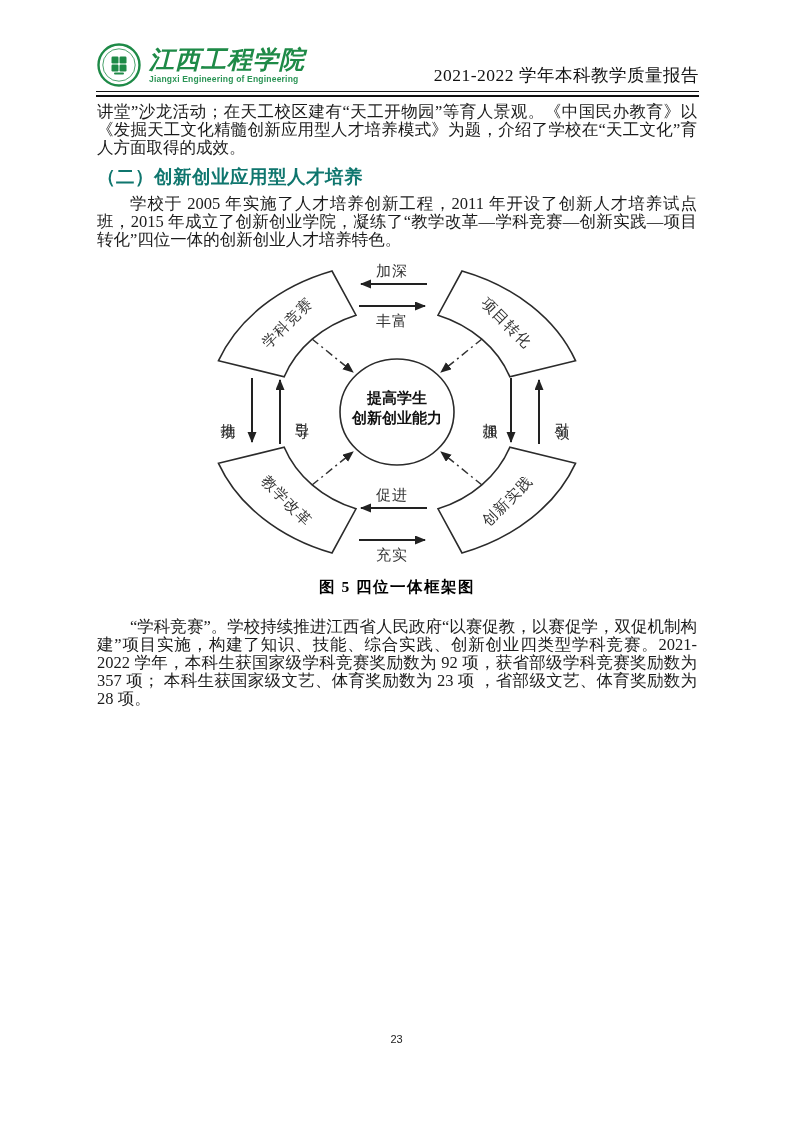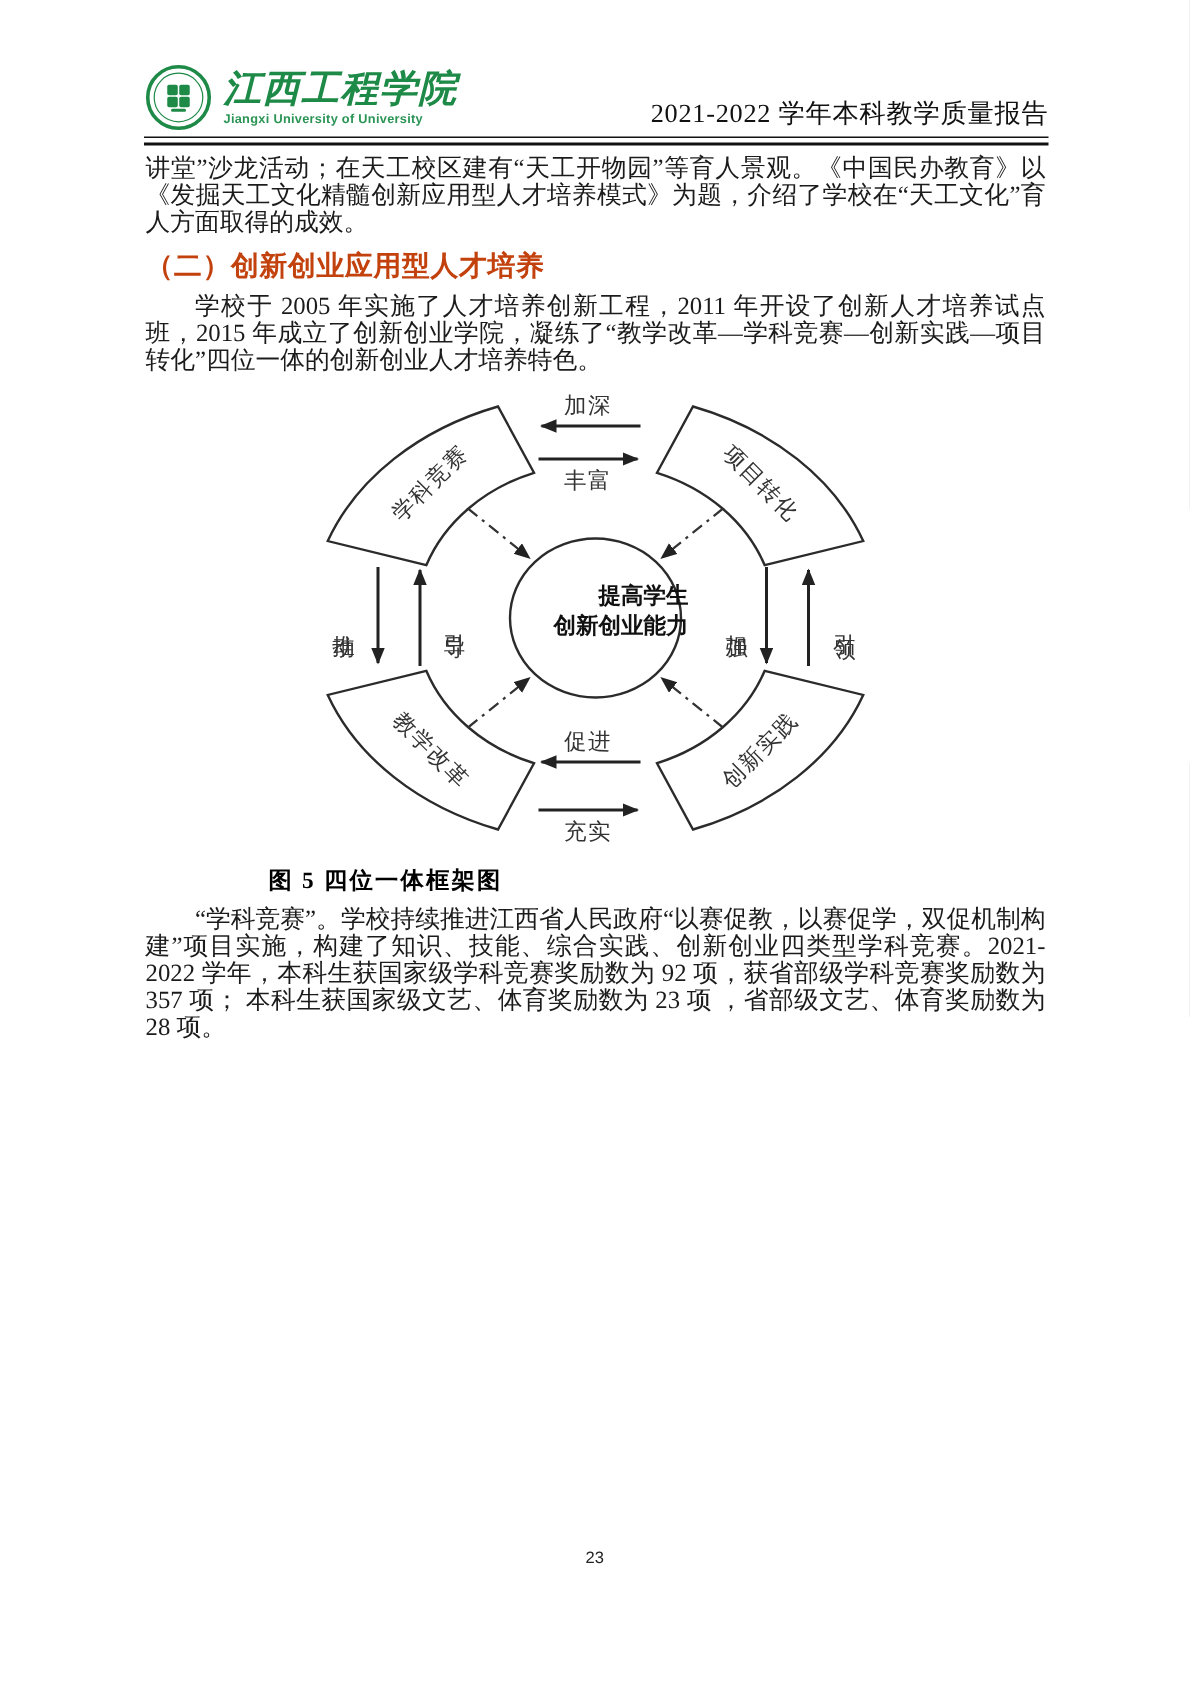--- a/index.html
+++ b/index.html
@@ -19,37 +19,37 @@
   .uni-en{font-size:8.5px;font-weight:bold;color:#2a9455;margin-top:3px;
           font-family:"Liberation Sans","DejaVu Sans",sans-serif;letter-spacing:.2px;}
   .report-title{font-size:17.5px;color:#111;padding-bottom:1px;letter-spacing:.5px;}
   .header-rule{position:absolute;top:91px;left:96px;width:603px;height:3px;
                border-top:1.5px solid #111;border-bottom:2.5px solid #111;}
   
   .content{position:absolute;top:103px;left:97px;width:600px;}
   p.body{font-size:16.5px;line-height:18px;text-align:justify;margin:0;}
   p.indent{text-indent:2em;}
   h2.section{font-family:"Liberation Sans","DejaVu Sans",sans-serif;
-             font-size:18.5px;font-weight:bold;color:#c2410c;
+             font-size:18.5px;font-weight:bold;color:#0f766e;
              line-height:30px;margin:5px 0 3px 0;letter-spacing:.5px;}
   
   .figure-wrap{width:436px;margin:5px auto 0 auto;position:relative;}
   .figure-canvas{position:relative;width:436px;height:316px;}
   .figure-canvas svg{position:absolute;left:0;top:0;}
   .fig-label{position:absolute;font-family:"Liberation Sans","DejaVu Sans",sans-serif;
              font-size:15px;color:#333;text-align:center;line-height:17px;
              letter-spacing:1px;white-space:nowrap;}
   .fig-label.rot-neg{transform:rotate(-45deg);}
   .fig-label.rot-pos{transform:rotate(45deg);}
   .fig-label.vert{writing-mode:vertical-rl;letter-spacing:2px;line-height:22px;}
-  .fig-center{position:absolute;left:156px;top:134px;width:124px;text-align:right;
+  .fig-center{position:absolute;left:156px;top:134px;width:124px;text-align:center;
               font-family:"Liberation Sans","DejaVu Sans",sans-serif;
               font-weight:bold;font-size:15px;line-height:20px;color:#111;}
-  .fig-caption{font-weight:bold;font-size:15.5px;
-               letter-spacing:1.5px;margin:7px 0 6px 0;color:#000;}
+  .fig-caption{text-align:center;font-weight:bold;font-size:15.5px;
+               letter-spacing:1.5px;margin:7px 0 20px 0;color:#000;}
   
   .page-number{position:absolute;top:1033px;left:0;width:793px;text-align:center;
                font-size:11px;color:#222;
                font-family:"Liberation Sans","DejaVu Sans",sans-serif;}
 </style>
 </head>
 <body>
 
 <div class="page">
 
@@ -59,21 +59,21 @@
         <circle cx="23" cy="23" r="20.5" fill="none" stroke="#1e8a47" stroke-width="2.4"></circle>
         <circle cx="23" cy="23" r="16.2" fill="none" stroke="#1e8a47" stroke-width="0.8"></circle>
         <rect x="15.5" y="14.5" width="7" height="7" rx="1.2" fill="#1e8a47"></rect>
         <rect x="23.5" y="14.5" width="7" height="7" rx="1.2" fill="#1e8a47"></rect>
         <rect x="15.5" y="22.5" width="7" height="7" rx="1.2" fill="#1e8a47"></rect>
         <rect x="23.5" y="22.5" width="7" height="7" rx="1.2" fill="#1e8a47"></rect>
         <rect x="18" y="30.5" width="10" height="2" rx="1" fill="#1e8a47"></rect>
       </svg>
       <div class="wordmark">
         <span class="uni-zh">江西工程学院</span>
-        <span class="uni-en">Jiangxi University of University</span>
+        <span class="uni-en">Jiangxi Engineering of Engineering</span>
       </div>
     </div>
     <div class="report-title">2021-2022 学年本科教学质量报告</div>
   </div>
   <div class="header-rule"></div>
 
   <div class="content">
     <p class="body">讲堂”沙龙活动；在天工校区建有“天工开物园”等育人景观。《中国民办教育》以《发掘天工文化精髓创新应用型人才培养模式》为题，介绍了学校在“天工文化”育人方面取得的成效。</p>
 
     <h2 class="section">（二）创新创业应用型人才培养</h2>

